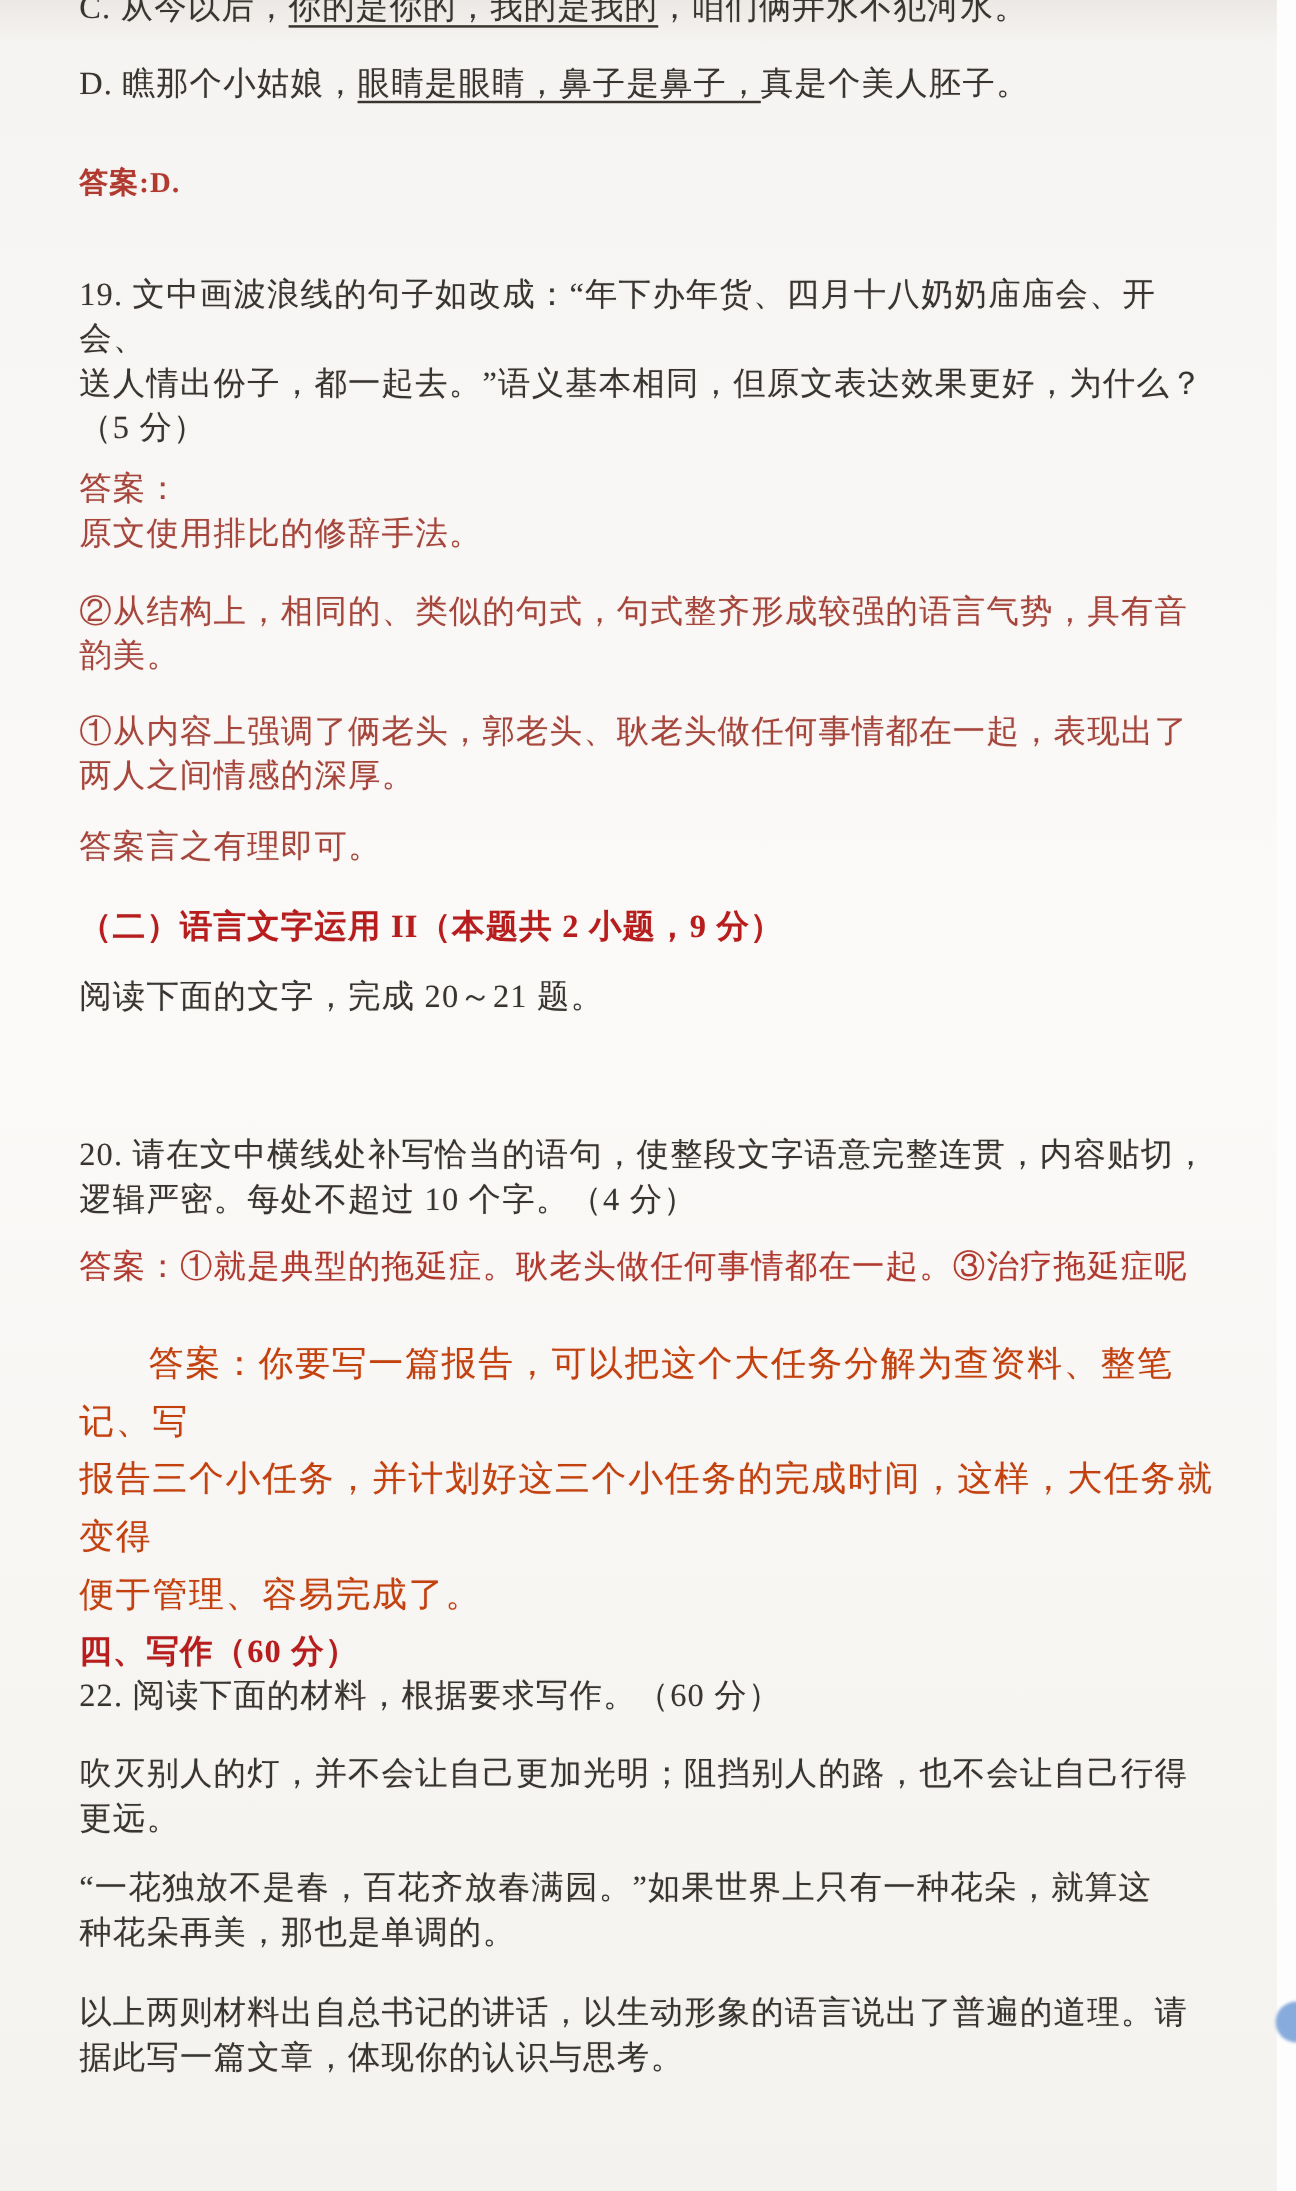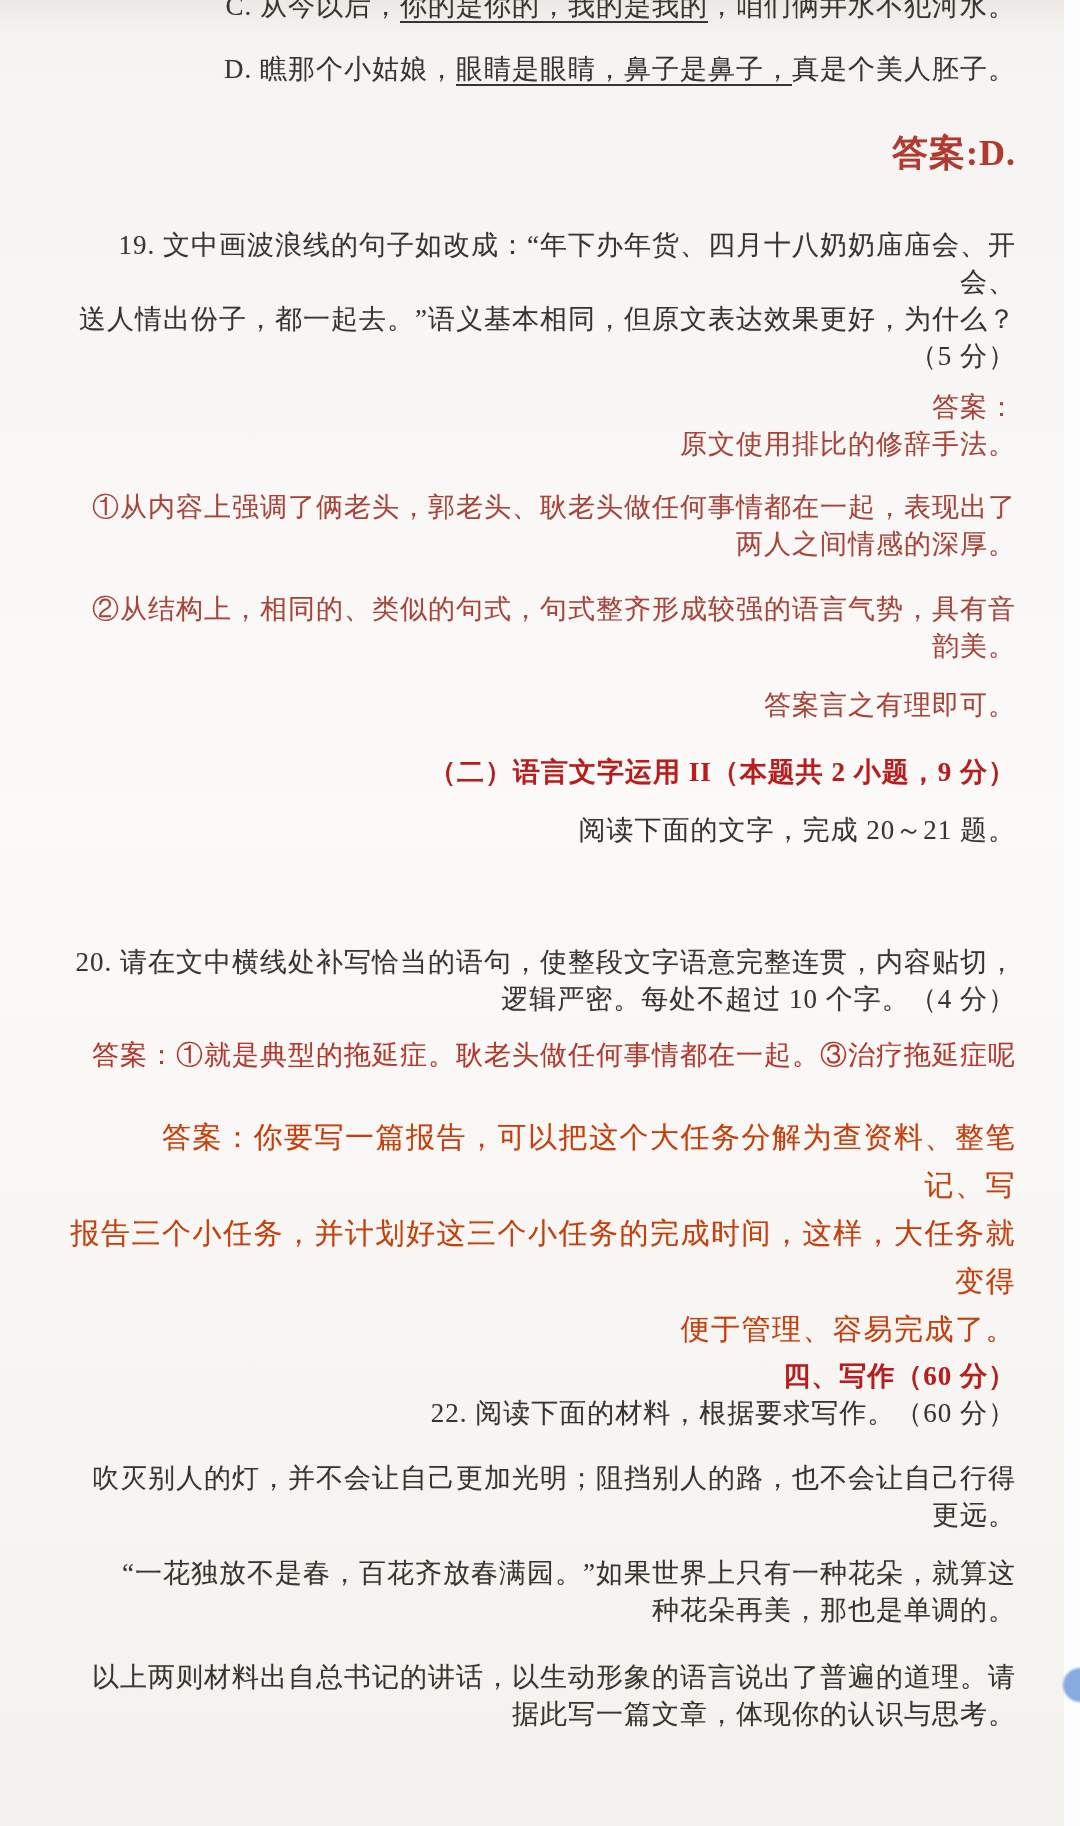--- a/index.html
+++ b/index.html
@@ -1,36 +1,36 @@
 <!DOCTYPE html>
 <html><head>
 <meta charset="utf-8">
 <style>
   html,body{margin:0;padding:0;}
   body{
     width:1080px;height:1826px;overflow:hidden;position:relative;
     background:linear-gradient(180deg,#ebe8e5 0%,#f6f4f2 2%,#fbfaf8 45%,#f4f2ef 100%);
     font-family:"Liberation Serif","DejaVu Serif",serif;
   }
-  .page{position:relative;width:1080px;height:1826px;text-align:right;}
+  .page{position:relative;width:1080px;height:1826px;}
   .content{
     position:relative;overflow:hidden;height:100%;
     padding:0 64px 0 66px;
     filter:blur(0.35px);
   }
   .line{
     font-size:27px;line-height:37px;letter-spacing:1px;
     color:#38342f;white-space:pre-line;
     text-shadow:0 0 1px rgba(90,80,70,.25);
   }
   .red{color:#a5453b;text-shadow:0 0 1px rgba(165,69,59,.25);}
   .red-bright{color:#b03a30;text-shadow:0 0 1px rgba(176,58,48,.25);}
   .bold{font-weight:bold;}
   .heading{font-weight:bold;color:#b91c1c;}
-  .ans-18{font-size:36px;line-height:38px;}
+  .ans-18{font-size:24px;line-height:38px;}
   .ans-21{
     font-size:29px;line-height:48px;letter-spacing:1.5px;
     font-weight:normal;color:#c2410c;text-indent:58px;
     text-shadow:0 0 1px rgba(186,61,51,.3);
   }
   .u{
     text-decoration:underline;
     text-underline-offset:6px;
     text-decoration-thickness:2px;
   }
@@ -79,25 +79,25 @@
     <div class="line b3 red-bright bold ans-18">答案:D.</div>
 
     <div class="line b4">19. 文中画波浪线的句子如改成：“年下办年货、四月十八奶奶庙庙会、开会、
 送人情出份子，都一起去。”语义基本相同，但原文表达效果更好，为什么？
 （5 分）</div>
 
     <div class="line b5 red">答案：</div>
 
     <div class="line b6 red">原文使用排比的修辞手法。</div>
 
+    <div class="line b8 red">②从结构上，相同的、类似的句式，句式整齐形成较强的语言气势，具有音
+韵美。</div>
+
     <div class="line b7 red">①从内容上强调了俩老头，郭老头、耿老头做任何事情都在一起，表现出了
 两人之间情感的深厚。</div>
-
-    <div class="line b8 red">②从结构上，相同的、类似的句式，句式整齐形成较强的语言气势，具有音
-韵美。</div>
 
     <div class="line b9 red">答案言之有理即可。</div>
 
     <div class="line b10 heading">（二）语言文字运用 II（本题共 2 小题，9 分）</div>
 
     <div class="line b11">阅读下面的文字，完成 20～21 题。</div>
 
     <div class="line b12">20. 请在文中横线处补写恰当的语句，使整段文字语意完整连贯，内容贴切，
 逻辑严密。每处不超过 10 个字。（4 分）</div>
 

